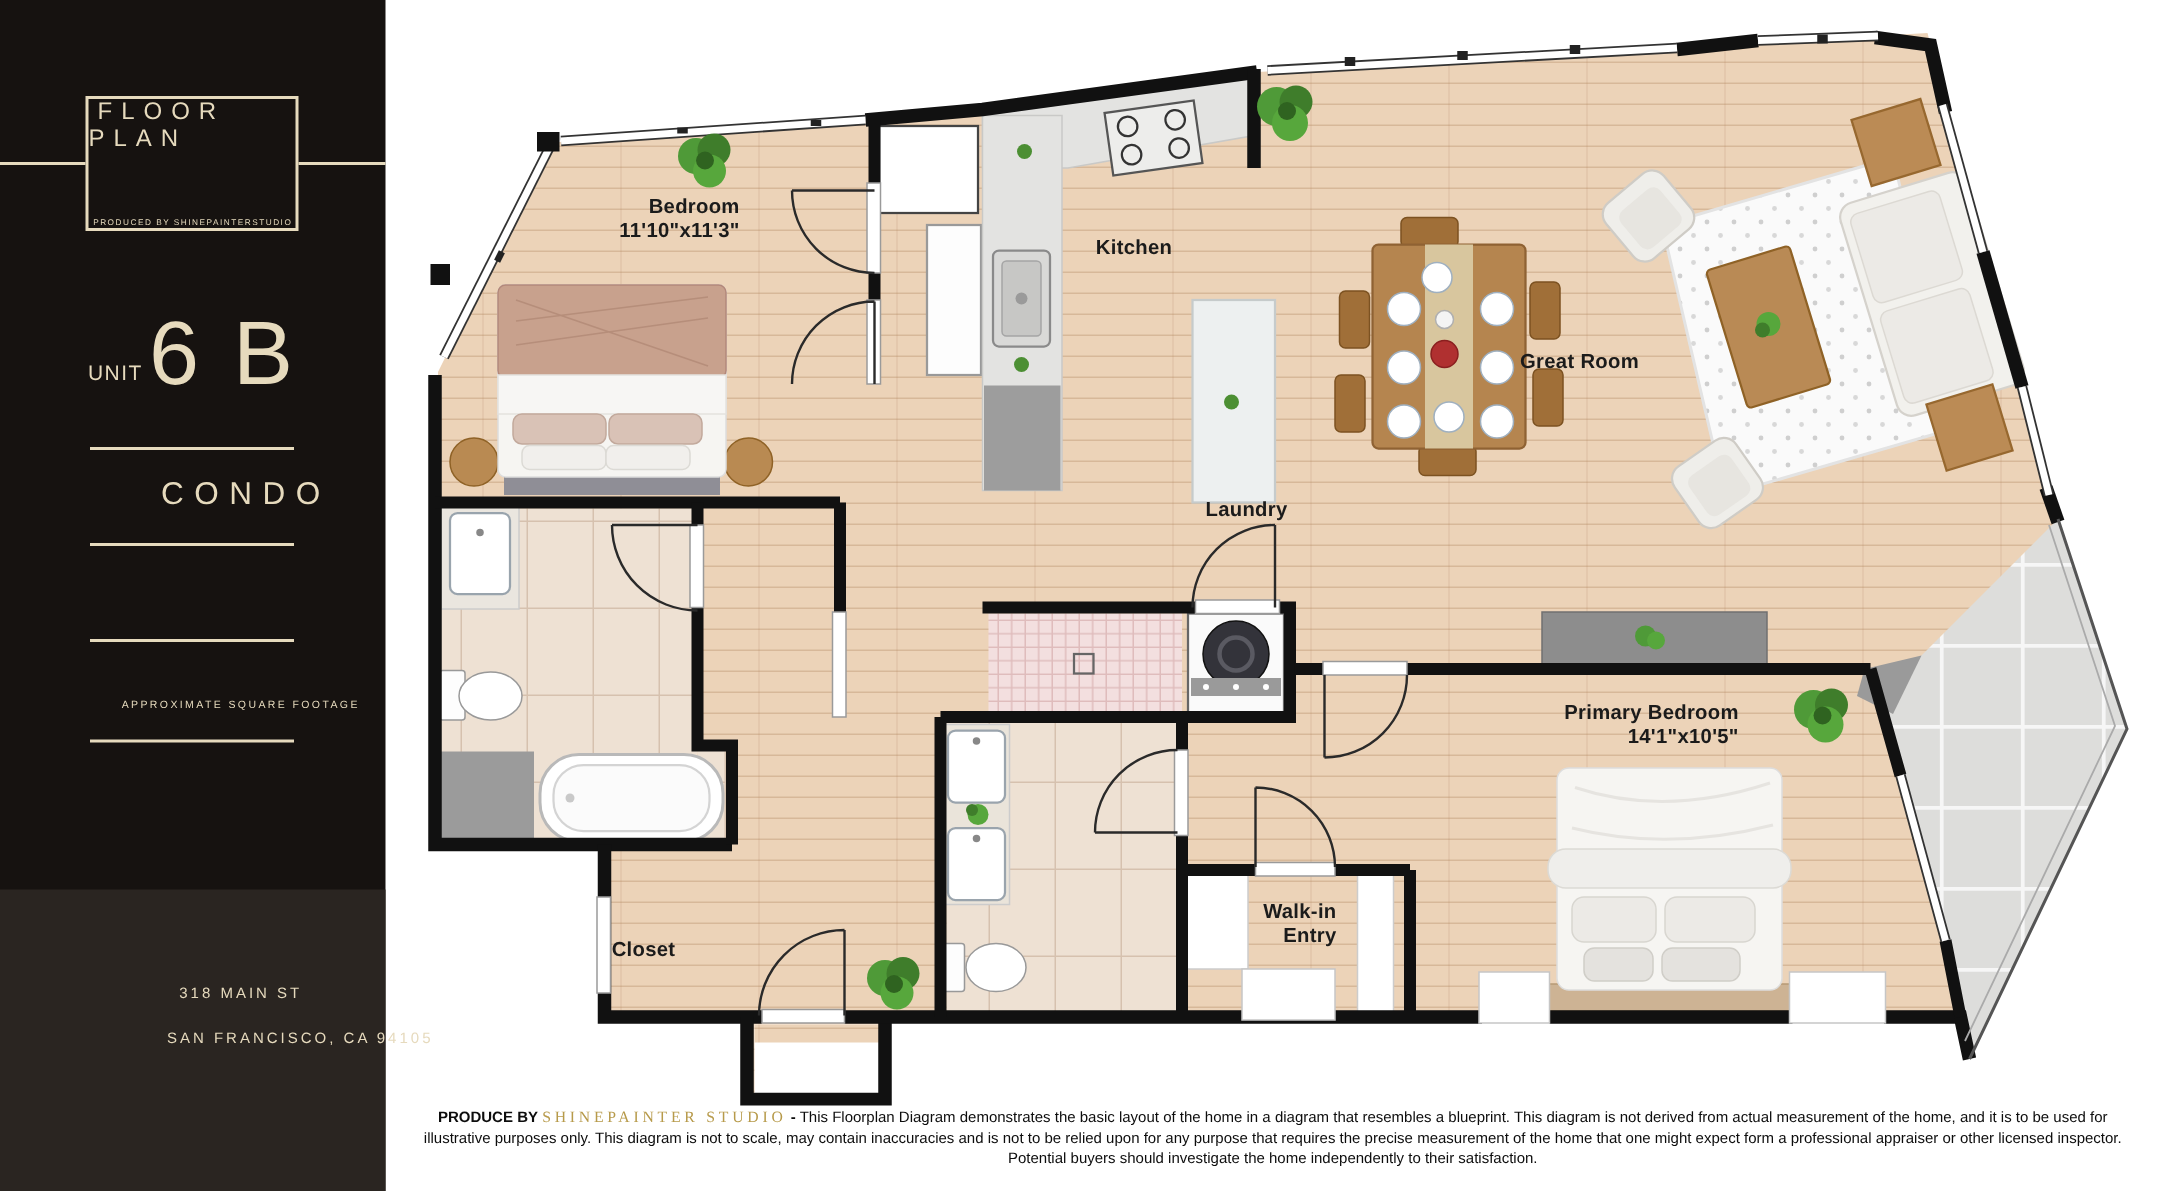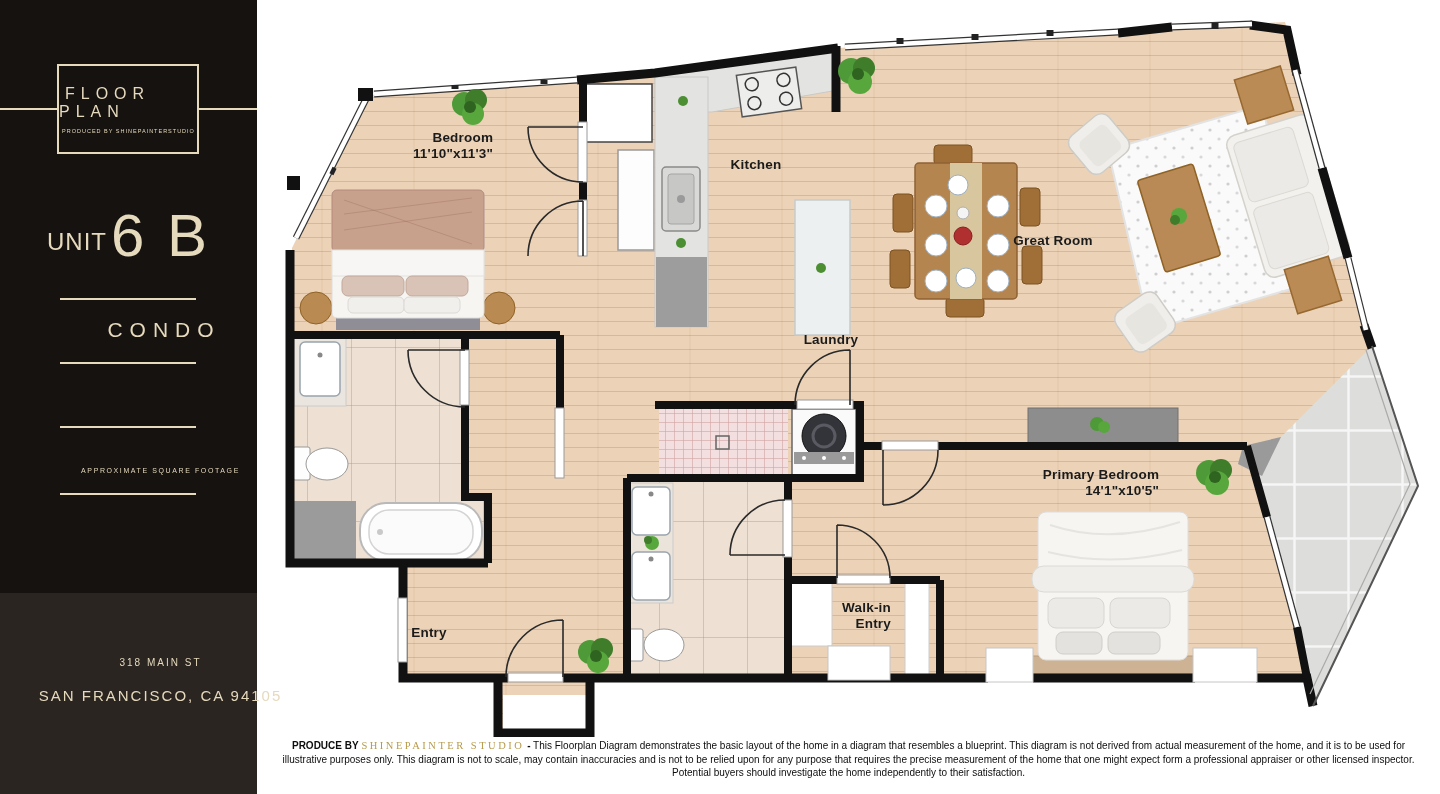--- a/index.html
+++ b/index.html
@@ -3,34 +3,34 @@
 <meta charset="utf-8">
 <style>
   html,body{margin:0;padding:0;background:#ffffff;}
   #stage{position:relative;width:1440px;height:794px;background:#ffffff;overflow:hidden;
          font-family:"Liberation Sans",sans-serif;}
   
   .sidebar{position:absolute;left:0;top:0;width:257px;height:794px;background:#161210;color:#e6dabd;}
   .sidebar-bottom{position:absolute;left:0;top:593px;width:257px;height:201px;background:#2a2521;}
   .brand-line{position:absolute;top:108px;left:0;width:257px;height:2px;background:#e6dabd;}
   .brand-box{position:absolute;top:64px;left:57px;width:138px;height:86px;border:2px solid #e6dabd;
-             background:#161210;display:flex;flex-direction:column;align-items:center;justify-content:center;z-index:2;}
+             background:#161210;display:flex;flex-direction:column;align-items:center;justify-content:space-between;z-index:2;}
   .brand-title{font-size:16px;letter-spacing:6px;text-indent:6px;font-weight:400;}
   .brand-sub{font-size:5.5px;letter-spacing:1px;text-indent:1px;margin-top:7px;}
   .unit-row{position:absolute;top:208px;left:0;width:257px;display:flex;align-items:flex-end;justify-content:center;gap:4px;}
-  .unit-word{font-size:24px;letter-spacing:1px;padding-bottom:7px;}
+  .unit-word{font-size:14px;letter-spacing:1px;padding-bottom:7px;}
   .unit-num{font-size:60px;line-height:.92;letter-spacing:3px;}
   .sdiv{position:absolute;left:60px;width:136px;border-top:2px solid #e6dabd;}
   .sline{position:absolute;left:0;width:257px;text-align:center;padding-left:32px;}
   .condo{top:318px;font-size:21px;letter-spacing:7px;text-indent:7px;}
   .bedbath{top:383px;font-size:21px;letter-spacing:2px;}
   .living{top:438px;font-size:22px;letter-spacing:1px;}
   .livnote{top:467px;font-size:7px;letter-spacing:1.6px;}
   .addr1{top:657px;font-size:10px;letter-spacing:2px;}
-  .addr2{top:687px;font-size:15px;letter-spacing:2px;}
+  .addr2{top:687px;font-size:10px;letter-spacing:2px;text-align:right;}
   
   #plan{position:absolute;left:257px;top:0;width:1183px;height:737px;}
   .lbl{position:absolute;transform:translateX(-50%);font-weight:bold;font-size:13.5px;color:#1b1b1b;
        text-align:right;line-height:15.5px;letter-spacing:.2px;white-space:nowrap;}
   .lbl.wrap{white-space:normal;width:64px;}
   
   .footer{position:absolute;left:257px;top:739px;width:1183px;box-sizing:border-box;padding:0 22px;
           text-align:center;font-size:10px;line-height:13.5px;color:#0d0d0d;}
   .footer .pb{font-weight:bold;}
   .footer .studio{font-family:"Liberation Serif",serif;color:#b79a4a;letter-spacing:2.5px;font-size:10.5px;}
@@ -379,21 +379,21 @@
     <div>Laundry</div>
   </div>
   <div class="lbl" style="left:844px;top:467px">
     <div>Primary Bedroom</div>
     <div>14'1"x10'5"</div>
   </div>
   <div class="lbl wrap" style="left:602px;top:600px">
     <div>Walk-in Entry</div>
   </div>
   <div class="lbl" style="left:172px;top:625px">
-    <div>Entry</div>
+    <div>Closet</div>
   </div>
   </div>
 
   <div class="footer">
     <span class="pb">PRODUCE BY</span>
     <span class="studio">SHINEPAINTER STUDIO</span>
     <span class="pb">-</span>
     <span>This Floorplan Diagram demonstrates the basic layout of the home in a diagram that resembles a blueprint. This diagram is not derived from actual measurement of the home, and it is to be used for illustrative purposes only. This diagram is not to scale, may contain inaccuracies and is not to be relied upon for any purpose that requires the precise measurement of the home that one might expect form a professional appraiser or other licensed inspector. Potential buyers should investigate the home independently to their satisfaction.</span>
   </div>
 

